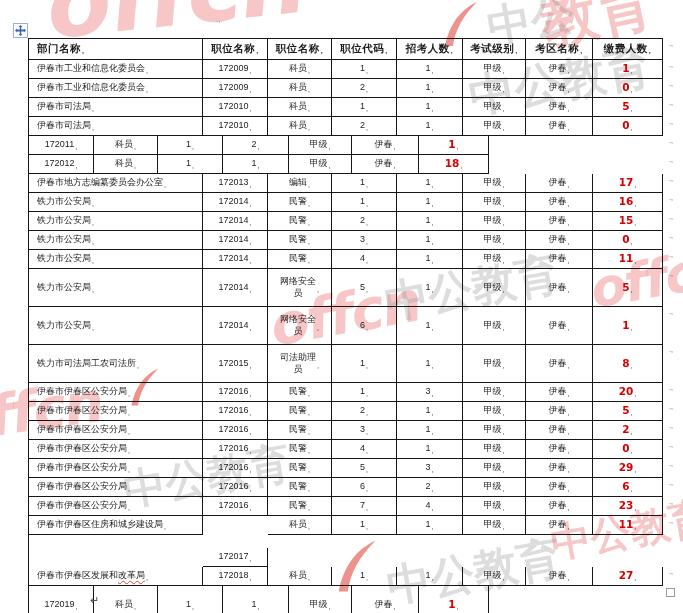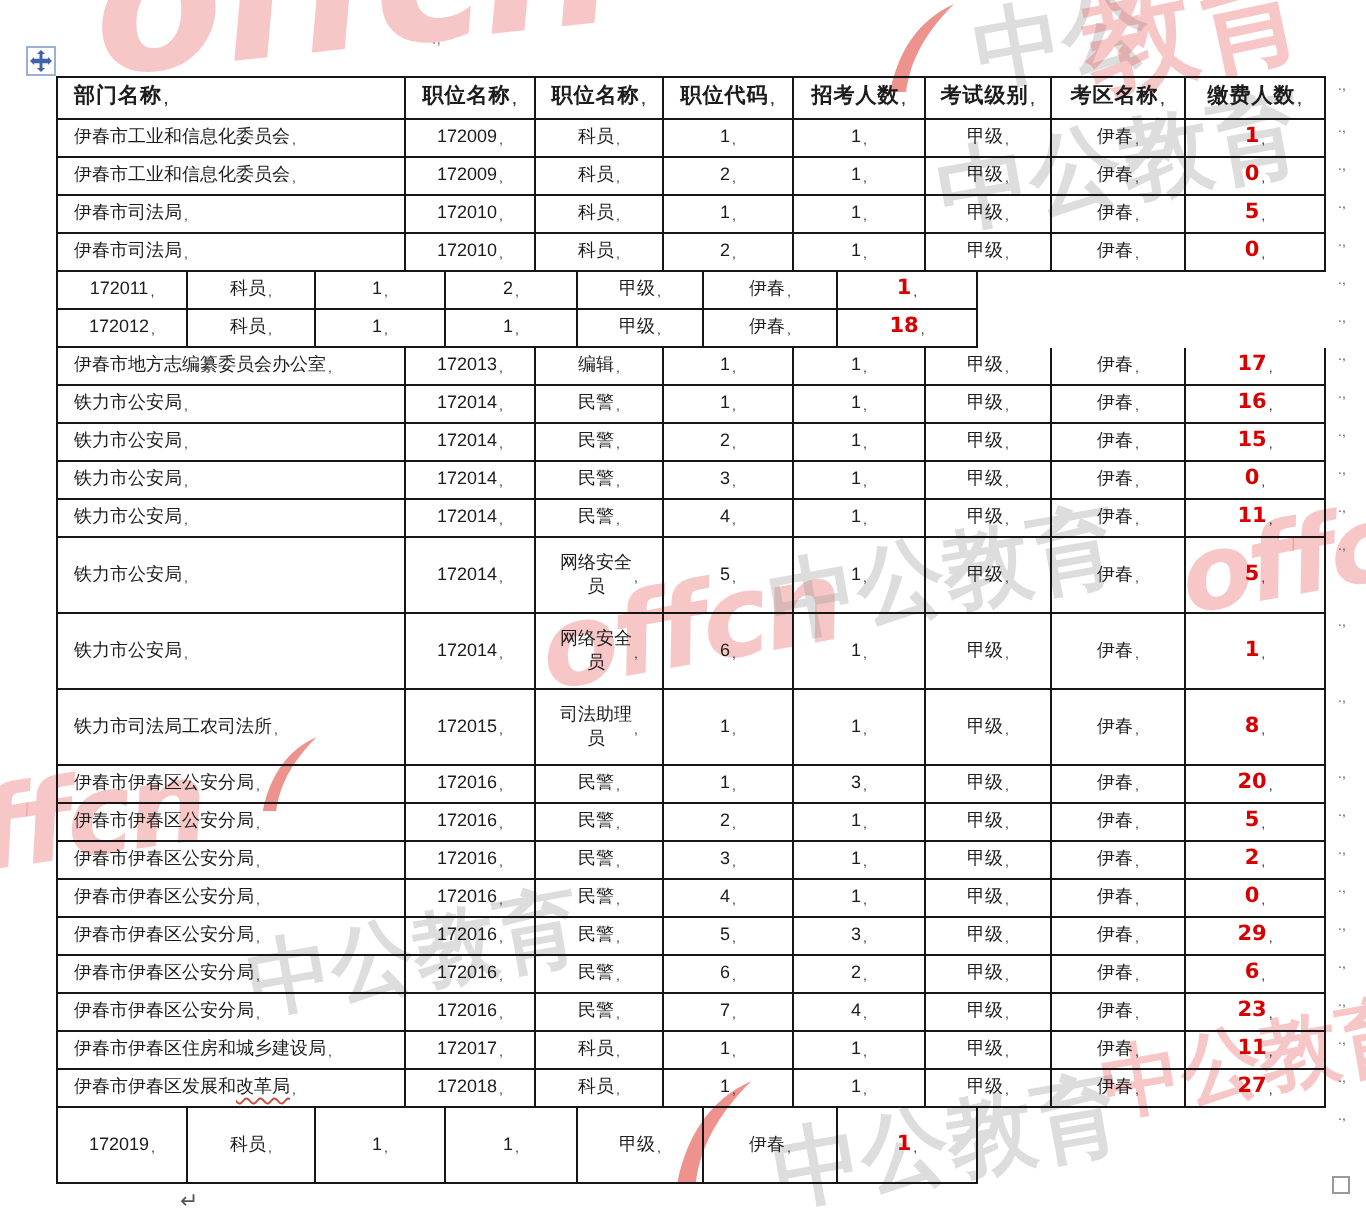--- a/index.html
+++ b/index.html
@@ -849,21 +849,21 @@
             <span class="t">23</span>
             <span class="cm">,</span>
           </div>
           <span class="row-end">.,</span>
         </div>
         <div class="row r">
           <div class="cell c0" style="width: 174px;">
             <span class="t">伊春市伊春区住房和城乡建设局</span>
             <span class="cm">,</span>
           </div>
-          <div class="cell c1" style="width: 65px;">
+          <div class="cell c1" style="width: 65px; margin-top: 32px;">
             <span class="t">172017</span>
             <span class="cm">,</span>
           </div>
           <div class="cell c2" style="width: 64px;">
             <span class="t">科员</span>
             <span class="cm">,</span>
           </div>
           <div class="cell c3" style="width: 65px;">
             <span class="t">1</span>
             <span class="cm">,</span>

